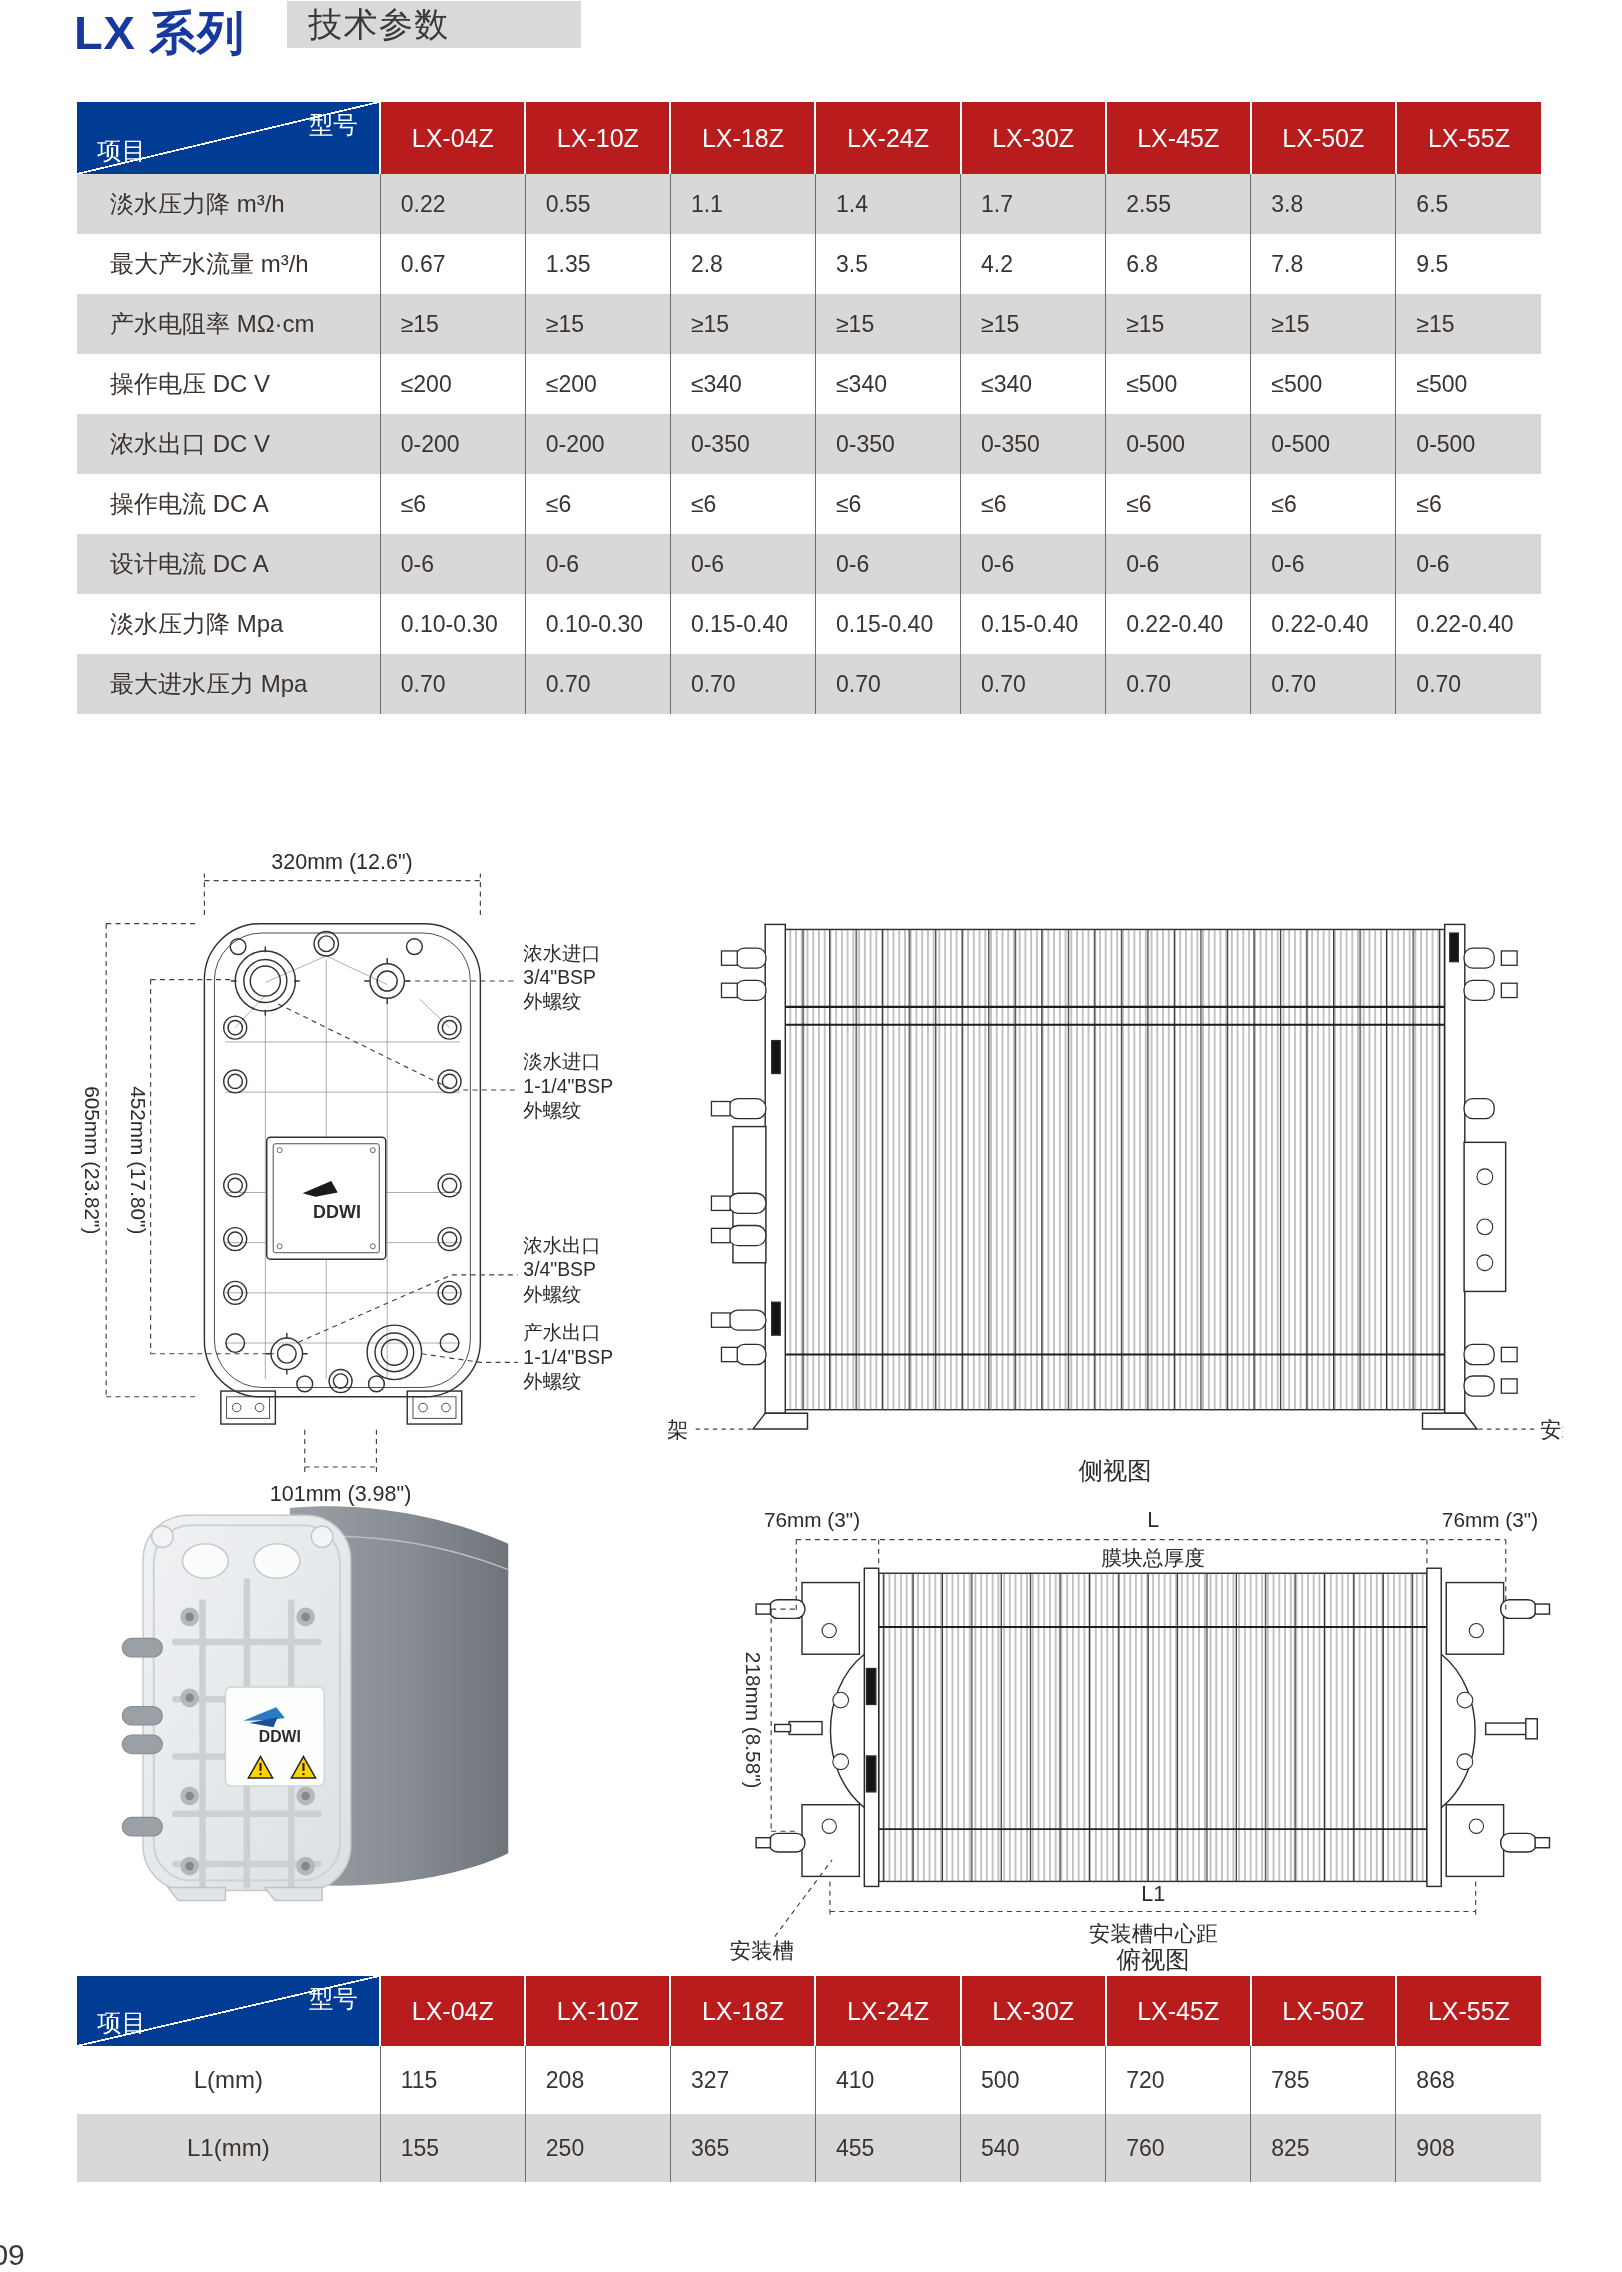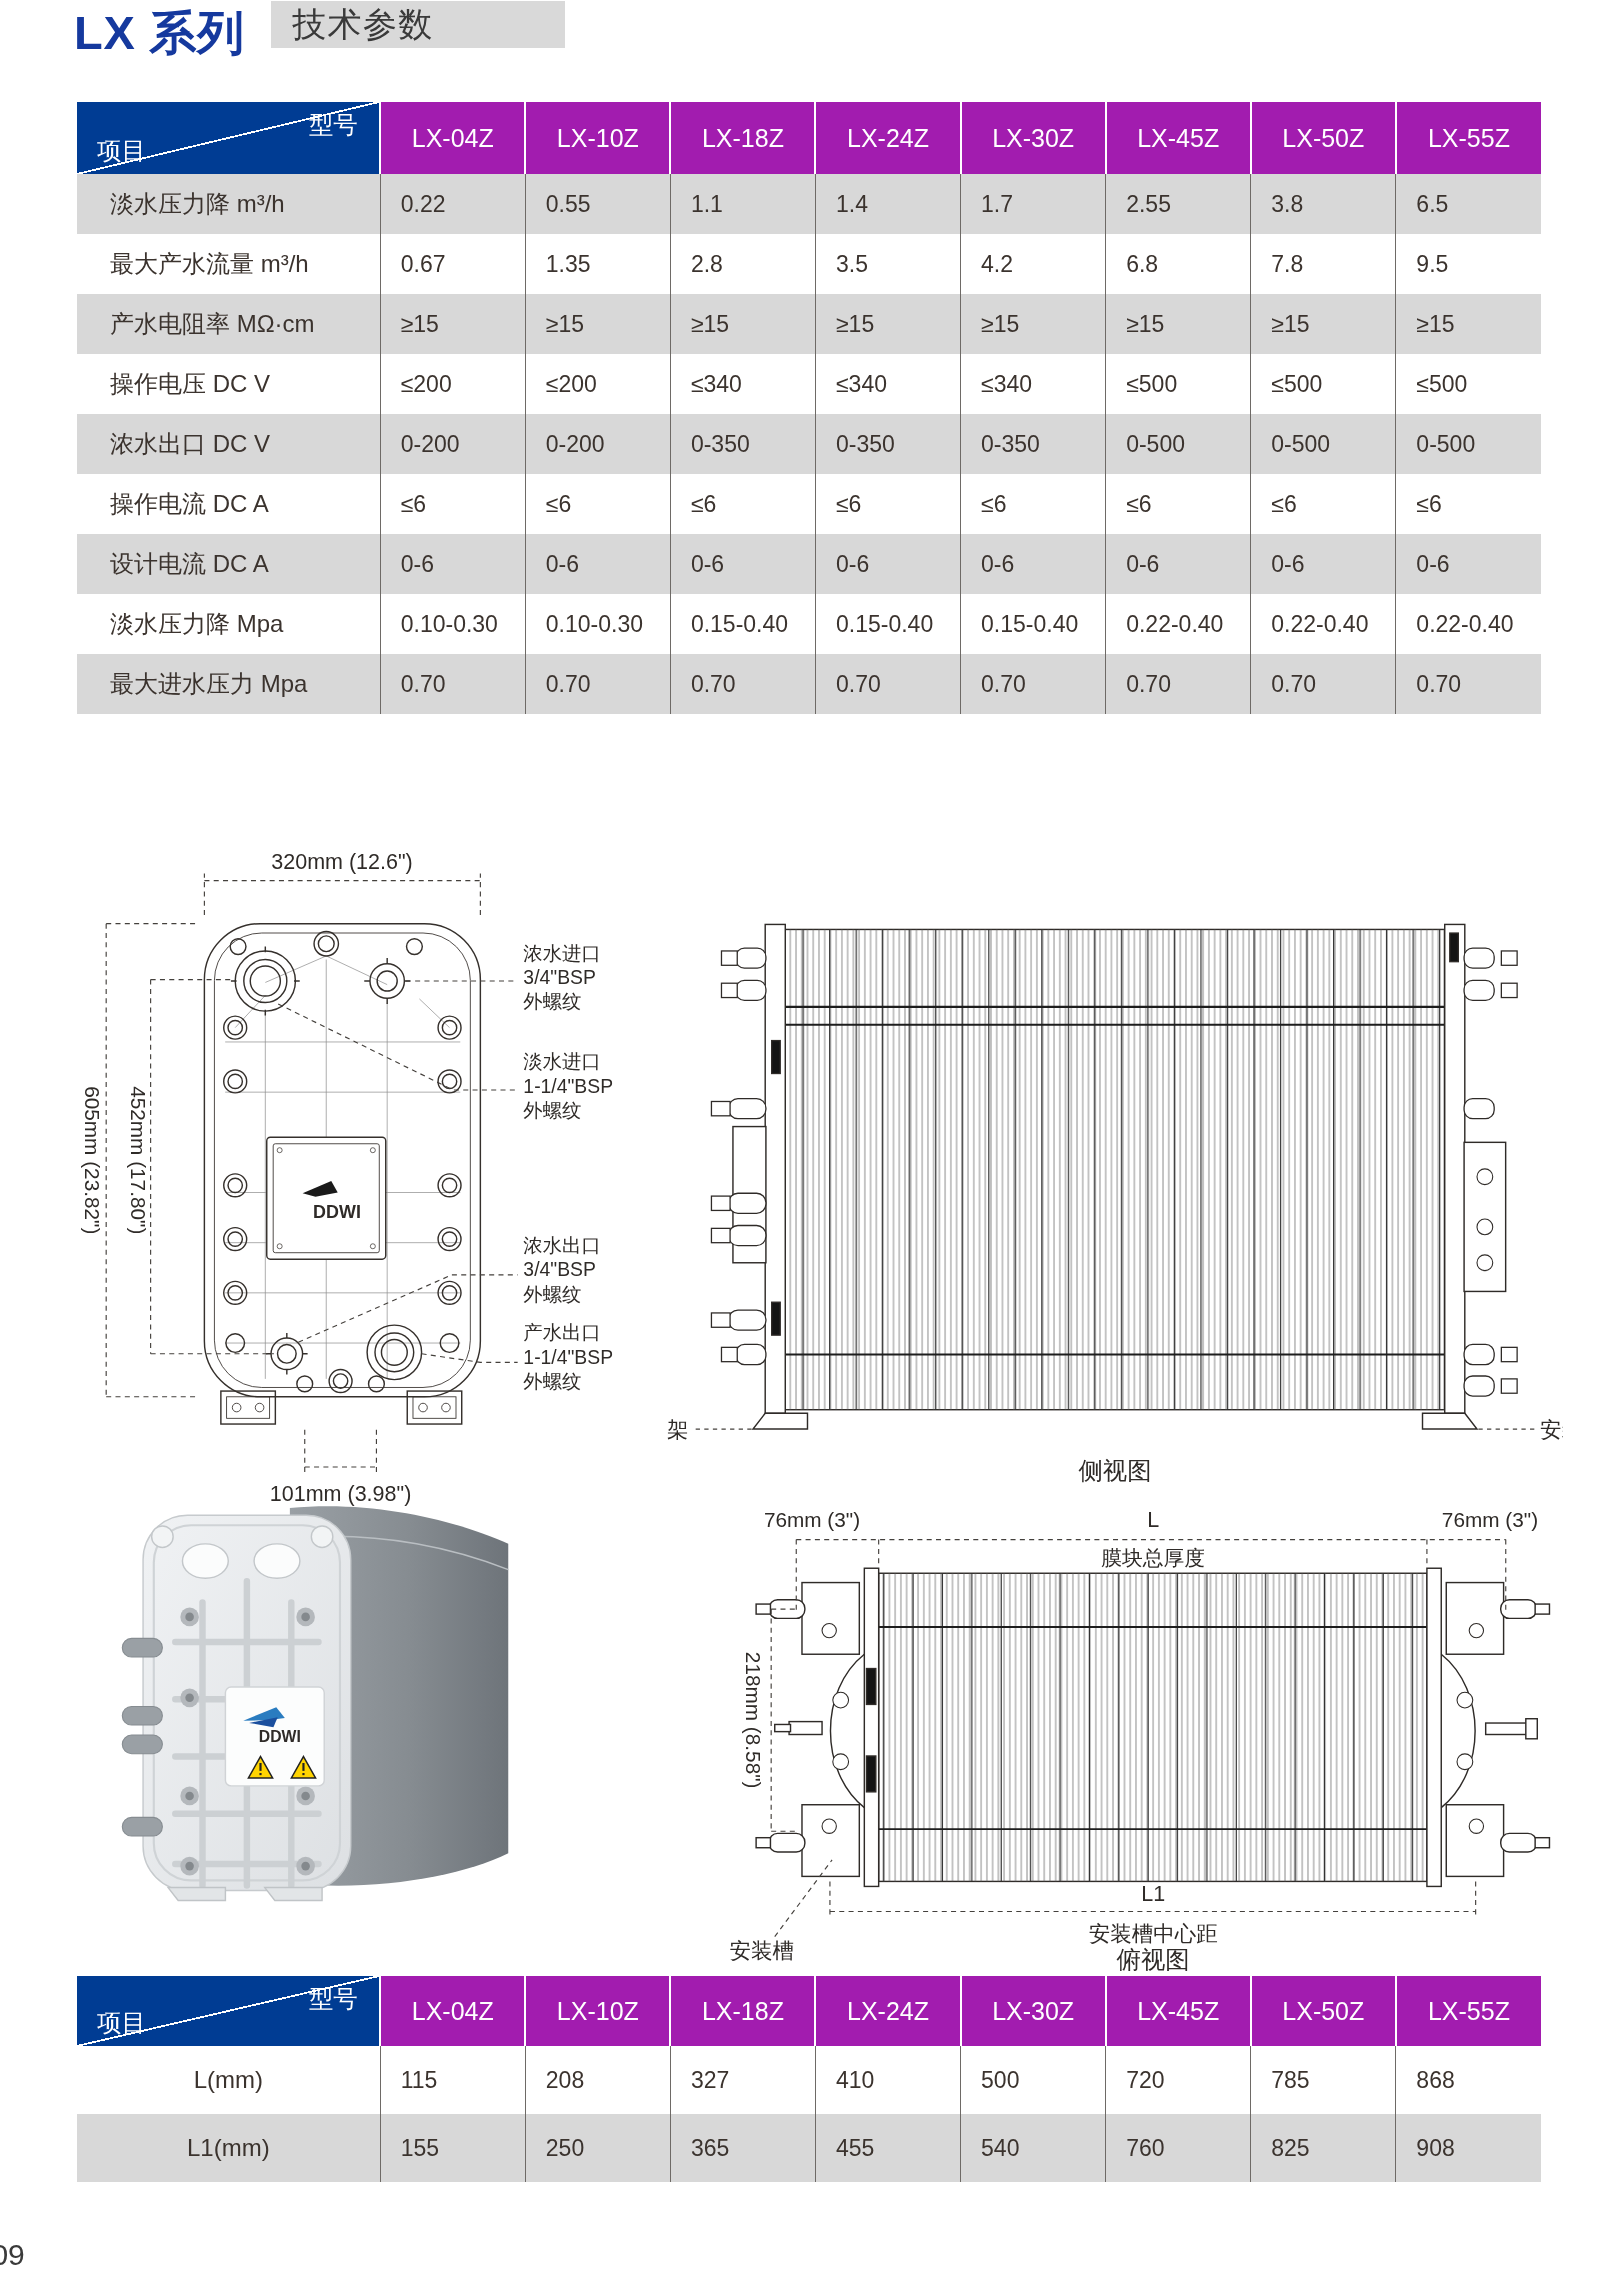--- a/index.html
+++ b/index.html
@@ -1,33 +1,33 @@
 <!DOCTYPE html>
 <html style="font-size:11.5px"><head>
 <meta charset="utf-8">
 <style>
   * { margin:0; padding:0; box-sizing:border-box; }
   html,body { background:#ffffff; }
   body { font-family:"Liberation Sans","DejaVu Sans",sans-serif; color:#38322e; }
   .page { position:relative; width:1622px; height:2273px; background:#fff; overflow:hidden; }
 
   
-  .page-header { position:absolute; left:74px; top:0; display:flex; align-items:flex-start; }
+  .page-header { position:absolute; left:74px; top:0; display:flex; align-items:flex-start;gap:16px; }
   .series-title { font-size:47px; font-weight:bold; color:#15399e; line-height:66px; letter-spacing:0.7px; }
   .section-tab { margin-left:26px; margin-top:1.4px; width:294px; height:47px; background:#d9d9d9;
                  display:flex; align-items:center; padding-left:21.5px;
                  font-size:34px; color:#3a3a3a; letter-spacing:1.4px; }
 
   
   .tbl { position:absolute; left:77px; width:1464px; border-collapse:collapse; table-layout:fixed; }
   .spec-tbl { top:102px; }
   .dim-tbl  { top:1976px; }
   .tbl col.c-label { width:303px; }
   .tbl col.c-val { width:145px; }
-  .tbl thead th { background:#a21caf; color:#ffffff; font-weight:normal; position:relative; }
+  .tbl thead th { background:#b91c1c; color:#ffffff; font-weight:normal; position:relative; }
   .spec-tbl thead th { height:72px; font-size:25px; }
   .dim-tbl  thead th { height:70px;  font-size:25px; }
   .tbl thead th + th { border-left:2.2px solid #ffffff; }
   .tbl thead th.corner { background:
       linear-gradient(to bottom right, rgba(0,0,0,0) calc(50% - 0.9px), #ffffff calc(50% - 0.9px), #ffffff calc(50% + 0.9px), rgba(0,0,0,0) calc(50% + 0.9px)),
       #003c93; }
   .corner-top    { position:absolute; top:7.2px; right:21.5px; font-size:24.4px; }
   .corner-bottom { position:absolute; bottom:7.2px; left:20px; font-size:24.4px; }
   .tbl tbody td { font-size:23px; color:#3b332e; vertical-align:middle; }
   .spec-tbl tbody td { height:60px; }

